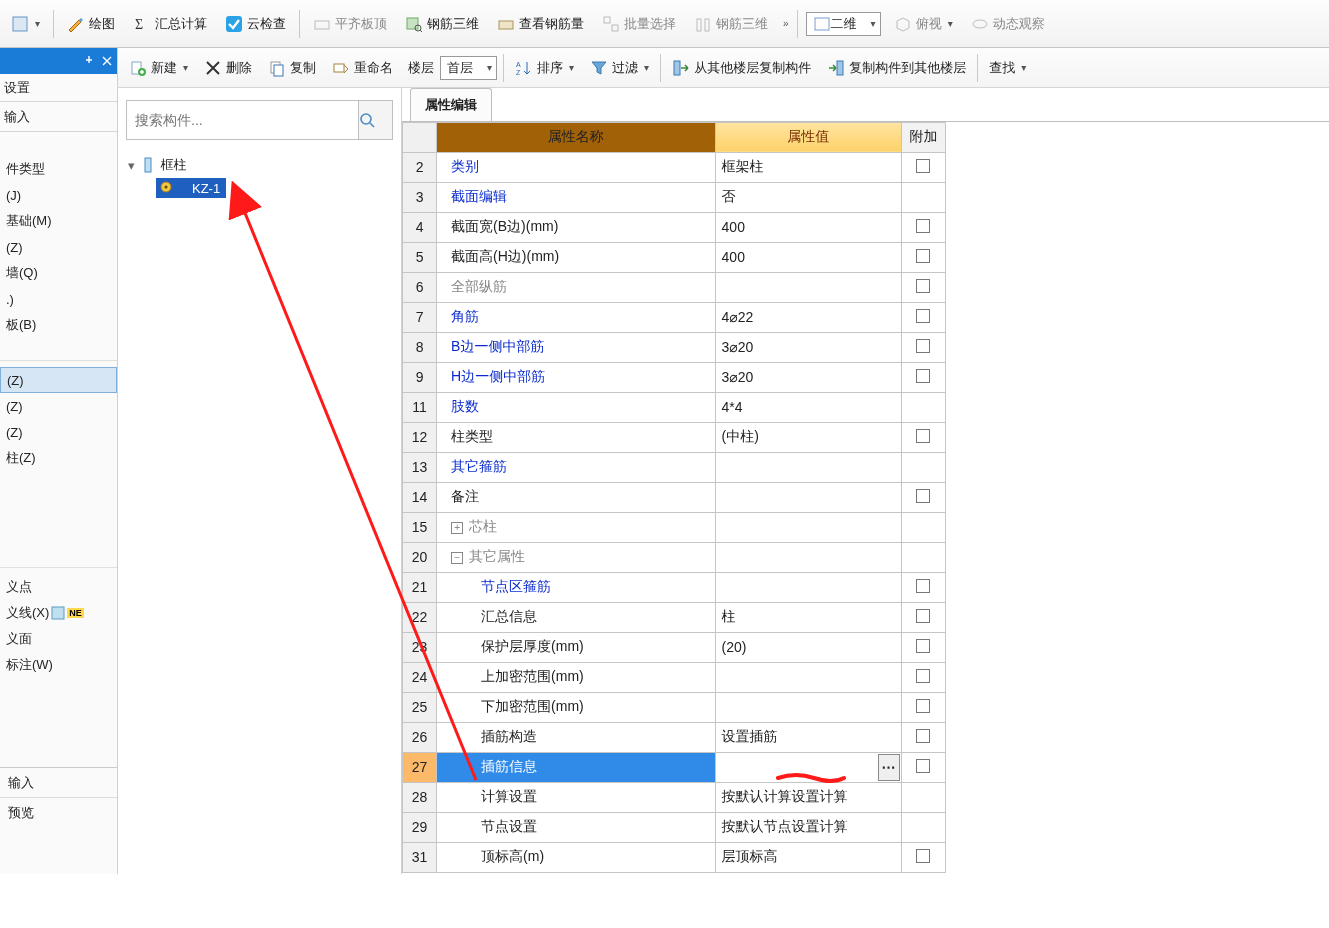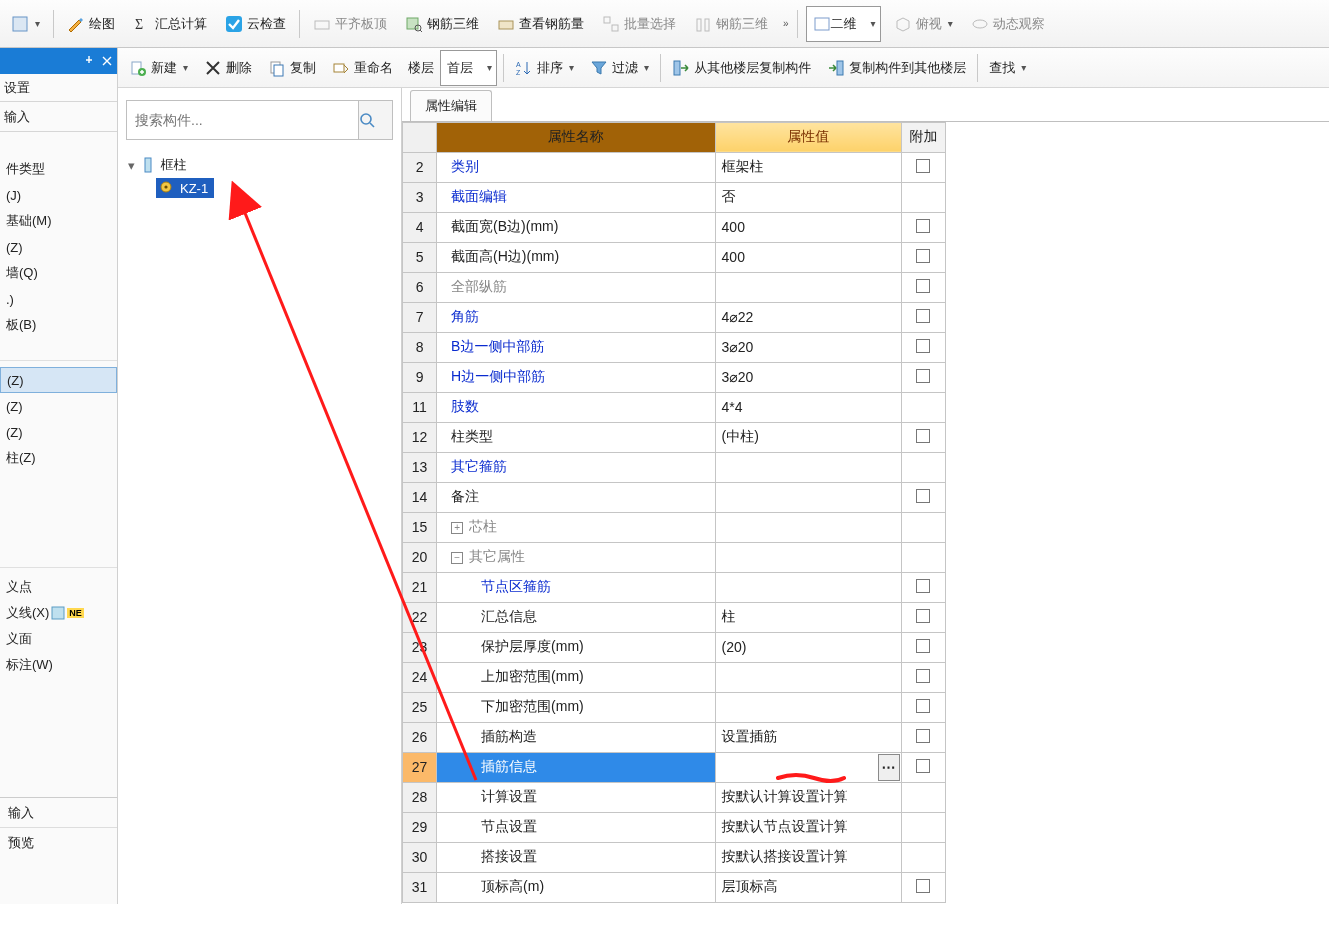--- a/index.html
+++ b/index.html
@@ -5,21 +5,21 @@
     * { box-sizing: border-box; margin: 0; padding: 0; }
     html, body { width: 1329px; height: 928px; font-family: "Microsoft YaHei", "SimSun", Arial, sans-serif; font-size: 13px; overflow: hidden; background: #fff; color: #222; }
 
     
     .main-toolbar { height: 48px; display: flex; align-items: center; gap: 8px; padding: 4px 6px; border-bottom: 1px solid #c7c7c7; background: linear-gradient(#fdfdfd, #f2f2f2); }
     .tbtn, .tlbtn { display: inline-flex; align-items: center; gap: 4px; padding: 2px 4px; border: 1px solid transparent; background: transparent; cursor: pointer; }
     .sep { width: 1px; height: 28px; background: #c9c9c9; }
     .icon { width: 18px; height: 18px; display: inline-block; }
     .dd { font-size: 10px; padding-left: 2px; color: #555; }
     .dim { color: #888; }
-    .combo { display: inline-flex; align-items: center; border: 1px solid #999; background: #fff; height: 36px; padding: 0 4px 0 6px; }
+    .combo { display: inline-flex; align-items: center; border: 1px solid #999; background: #fff; height: 24px; padding: 0 4px 0 6px; }
     .combo span.val { min-width: 38px; }
     .left-panel { width: 118px; border-right: 1px solid #d0d0d0; background: #fafafa; position: relative; }
     .left-header { height: 26px; background: #1a7cd6; color: #fff; display: flex; align-items: center; justify-content: flex-end; padding-right: 4px; gap: 6px; }
     .lp-title { padding: 6px 4px; border-bottom: 1px solid #d6d6d6; height: 28px; display: flex; align-items: center; }
     .lp-input { padding: 4px; border-bottom: 1px solid #d6d6d6; height: 30px; display: flex; align-items: center; }
     .lp-list { padding: 6px 0; }
     .lp-list .item { padding: 4px 4px 4px 6px; white-space: nowrap; cursor: pointer; height: 26px; display: flex; align-items: center; }
     .lp-list .item.sel { background: #d6e6f5; border: 1px solid #7fb0dc; }
     .lp-spacer { height: 90px; }
     .lp-ne { display: inline-block; background: #ffd84f; color: #000; font-size: 9px; font-weight: bold; padding: 0 2px; margin-left: 2px; vertical-align: top; }
@@ -27,27 +27,27 @@
     .lp-bottom .item { padding: 6px 4px 6px 8px; height: 30px; display: flex; align-items: center; }
 
     
     .tree-panel { width: 284px; border-right: 1px solid #d0d0d0; display: flex; flex-direction: column; }
     .tree-search { display: flex; border: 1px solid #bfbfbf; height: 40px; margin: 12px 8px 8px; }
     .tree-search input { flex: 1; border: none; padding: 0 8px; font-size: 14px; outline: none; background: #fff; color: #444; }
     .tree-search button { width: 34px; border: none; border-left: 1px solid #bfbfbf; background: #f4f4f4; cursor: pointer; }
     .tree-body { flex: 1; padding: 6px 8px; overflow: auto; position: relative; }
     .tree-node { display: flex; align-items: center; gap: 4px; padding: 2px 2px; }
     .tree-sub { padding-left: 30px; margin-top: 2px; }
-    .tree-leaf { display: inline-flex; align-items: center; gap: 4px; background: #1f5fbf; color: #fff; padding: 1px 6px 1px 2px; }
+    .tree-leaf { display: inline-flex; align-items: center; gap: 16px; background: #1f5fbf; color: #fff; padding: 1px 6px 1px 2px; }
 
     
     .right-panel { flex: 1; display: flex; flex-direction: column; }
     .toolbar2b { height: 40px; display: flex; align-items: center; gap: 6px; padding: 4px 6px; border-bottom: 1px solid #d6d6d6; background: linear-gradient(#fdfdfd,#f4f4f4); }
 
-    .tab-strip { height: 34px; display: flex; align-items: flex-end; padding-left: 8px; }
+    .tab-strip { height: 34px; display: flex; padding-left: 8px; font-weight: bold; }
     .tab { border: 1px solid #bfbfbf; border-bottom: none; padding: 6px 14px; background: #fbfbfb; border-top-left-radius: 3px; border-top-right-radius: 3px; cursor: pointer; display: inline-flex; align-items: center; }
 
     .grid-wrap { border-top: 1px solid #bfbfbf; height: 100%; }
     table.grid { border-collapse: collapse; width: 544px; }
     table.grid th, table.grid td { border: 1px solid #c5c5c5; font-size: 14px; }
     table.grid th { height: 30px; font-weight: normal; }
     table.grid td { height: 30px; }
     .rowhdr { width: 34px; text-align: center; background: #f0f0f0; }
     .col-name { width: 278px; padding-left: 14px; }
     .col-name.blue { color: #0a2bcf; }
@@ -572,26 +572,20 @@
                   <td class="col-val">按默认计算设置计算</td>
                   <td class="col-add"></td>
                 </tr>
                 <tr>
                   <td class="rowhdr">29</td>
                   <td class="col-name pad2"><span>节点设置</span></td>
                   <td class="col-val">按默认节点设置计算</td>
                   <td class="col-add"></td>
                 </tr>
                 <tr>
-                  <td class="rowhdr">30</td>
-                  <td class="col-name pad2"><span>搭接设置</span></td>
-                  <td class="col-val">按默认搭接设置计算</td>
-                  <td class="col-add"></td>
-                </tr>
-                <tr>
                   <td class="rowhdr">31</td>
                   <td class="col-name pad2"><span>顶标高(m)</span></td>
                   <td class="col-val">层顶标高</td>
                   <td class="col-add"><span class="cbx"></span></td>
                 </tr>
               </tbody>
           </table>
         </div>
       </div>
     </div>

